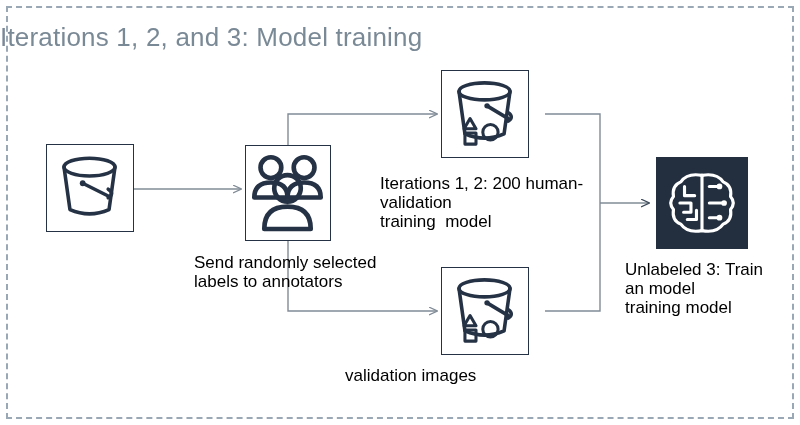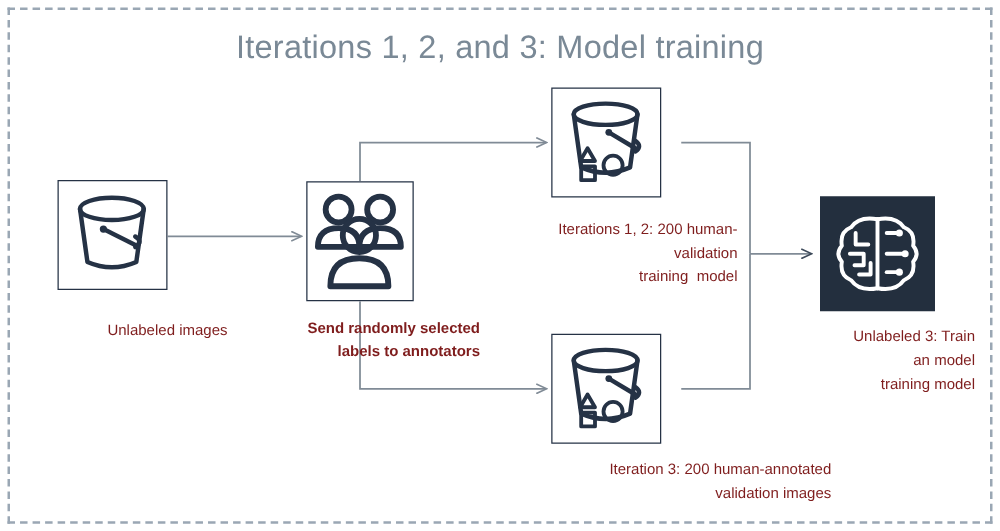--- a/index.html
+++ b/index.html
@@ -24,21 +24,20 @@
     height: 413px;
     border: 2px dashed #9aa7b4;
     box-sizing: border-box;
   }
   
   #title {
     position: absolute;
     left: 0;
     top: 22px;
     width: 800px;
-    text-align: center;
     font-size: 26px;
     color: #7a8996;
     letter-spacing: 0.2px;
     white-space: nowrap;
   }
   
   .icon-box {
     position: absolute;
     box-sizing: border-box;
     border: 1.5px solid #253245;
@@ -47,24 +46,24 @@
   .icon-box svg { display: block; }
   .dark-box {
     position: absolute;
     box-sizing: border-box;
     background: #232f3e;
     border: none;
   }
   
   .caption {
     position: absolute;
-    text-align: right;
-    font-size: 12px;
+    text-align: left;
+    font-size: 17px;
     line-height: 19px;
-    color: #7f1d1d;
+    color: #000000;
   }
   .caption-line { display: block; white-space: pre; }
   
   #wires {
     position: absolute;
     left: 0; top: 0;
     width: 800px; height: 425px;
     pointer-events: none;
   }
 </style>
@@ -110,40 +109,37 @@
     <svg width="85" height="85" viewBox="0 0 100 100">
       <g fill="none" stroke="#253245" stroke-width="4.2" stroke-linecap="round" stroke-linejoin="round">
         <ellipse cx="50" cy="26" rx="30" ry="10.5"></ellipse>
         <path d="M20,26 L27,76 Q50,86 73,76 L80,26"></path>
         <circle cx="42" cy="45" r="3.4" fill="#253245" stroke="none"></circle>
         <path d="M42,45 L72,60"></path>
         <path d="M72,52 Q80,57 72,62"></path>
       </g>
     </svg>
   </div>
-  <div class="caption" style="left:0px; top:255px; width:182px;">
-    <span class="caption-line">Unlabeled images</span>
-  </div>
 
   <div class="icon-box" style="left:245px; top:145px; width:86px; height:96px;">
     <svg width="83" height="93" viewBox="0 0 100 112">
       <g fill="none" stroke="#253245" stroke-width="5.6" stroke-linecap="round" stroke-linejoin="round">
 
         <circle cx="30" cy="26" r="12.5"></circle>
         <path d="M10,62 Q10,44 30,44 Q50,44 50,62 L10,62"></path>
 
         <circle cx="70" cy="26" r="12.5"></circle>
         <path d="M50,62 Q50,44 70,44 Q90,44 90,62 L50,62"></path>
 
         <circle cx="50" cy="51" r="16"></circle>
         <path d="M22,100 Q22,73 50,73 Q78,73 78,100 L22,100"></path>
       </g>
     </svg>
   </div>
-  <div class="caption" style="left:194px; top:253px; width:190px;font-weight:bold;">
+  <div class="caption" style="left:194px; top:253px; width:190px;">
     <span class="caption-line">Send randomly selected</span>
     <span class="caption-line">labels to annotators</span>
   </div>
 
   <div class="icon-box" style="left:441px; top:70px; width:88px; height:88px;">
     <svg width="85" height="85" viewBox="0 0 100 100">
       <g fill="none" stroke="#253245" stroke-width="4.2" stroke-linecap="round" stroke-linejoin="round">
         <ellipse cx="50" cy="24" rx="30" ry="10"></ellipse>
         <path d="M20,24 L27,74 Q50,84 73,74 L80,24"></path>
         <circle cx="53" cy="41" r="3.2" fill="#253245" stroke="none"></circle>
@@ -169,21 +165,20 @@
         <circle cx="53" cy="41" r="3.2" fill="#253245" stroke="none"></circle>
         <path d="M53,41 L78,56"></path>
         <path d="M78,49 Q85,54 78,59"></path>
         <path d="M33,56 L26,68 L40,68 Z" stroke-width="3.6"></path>
         <rect x="27" y="73" width="13" height="13" stroke-width="3.6"></rect>
         <circle cx="57" cy="72" r="9" stroke-width="3.6"></circle>
       </g>
     </svg>
   </div>
   <div class="caption" style="left:345px; top:366px; width:320px;">
-    <span class="caption-line">Iteration 3: 200 human-annotated</span>
     <span class="caption-line">validation images</span>
   </div>
 
   <div class="dark-box" style="left:656px; top:157px; width:92px; height:92px;">
     <svg width="92" height="92" viewBox="0 0 100 100">
       <g fill="none" stroke="#ffffff" stroke-width="3.4" stroke-linecap="round" stroke-linejoin="round">
 
         <path d="M50,20 L50,80"></path>
         <path d="M50,20 Q34,17 27,27 Q17,31 19,43 Q13,50 19,57 Q17,69 27,73 Q34,83 50,80"></path>
         <path d="M50,20 Q66,17 73,27 Q83,31 81,43 Q87,50 81,57 Q83,69 73,73 Q66,83 50,80"></path>

